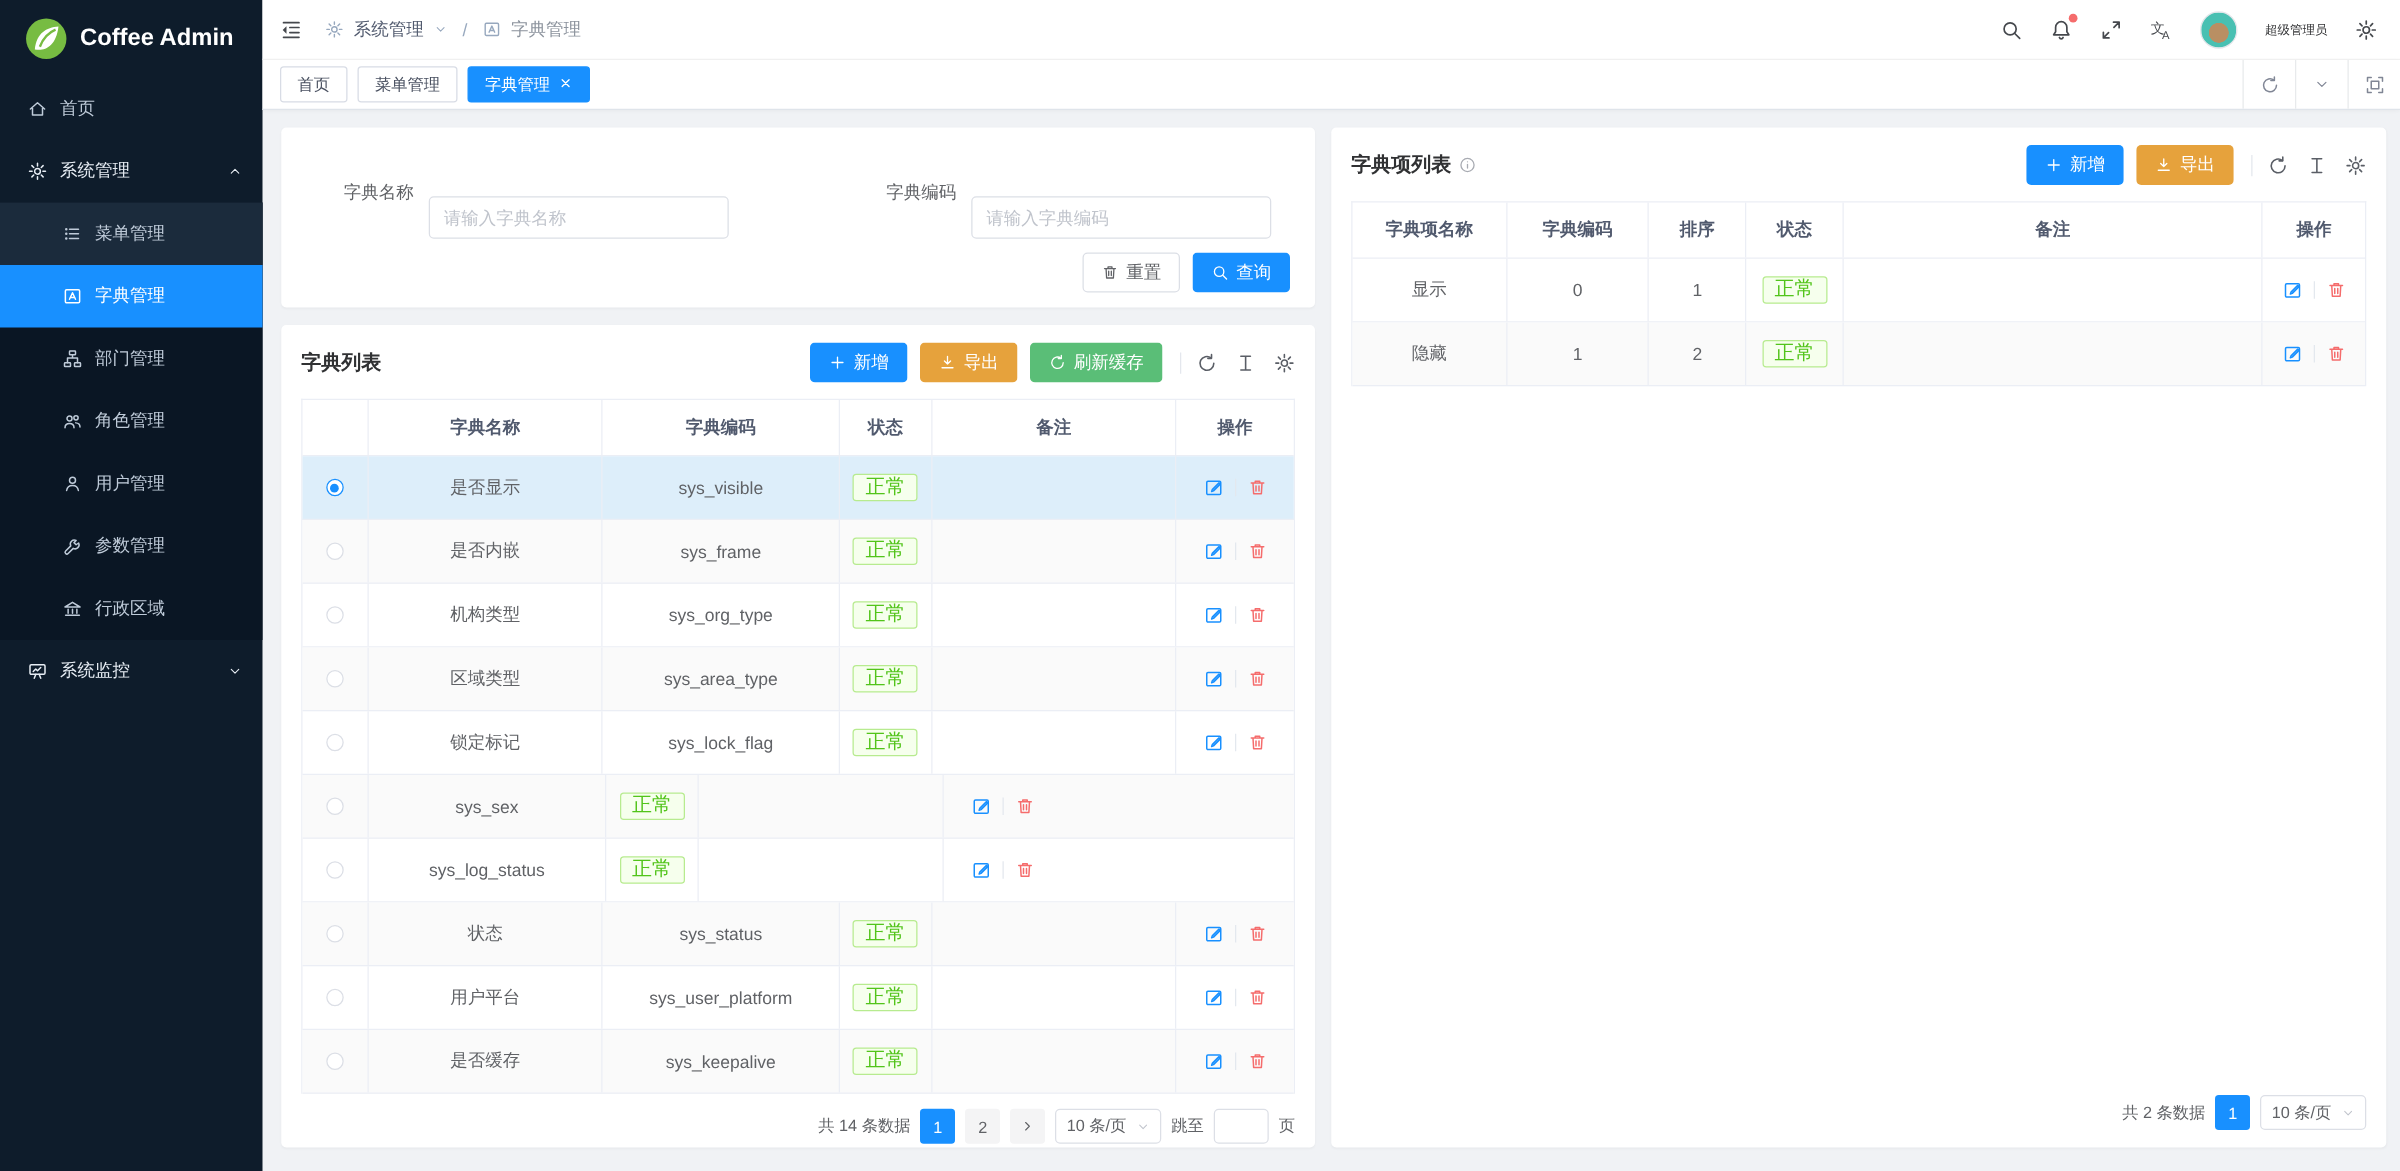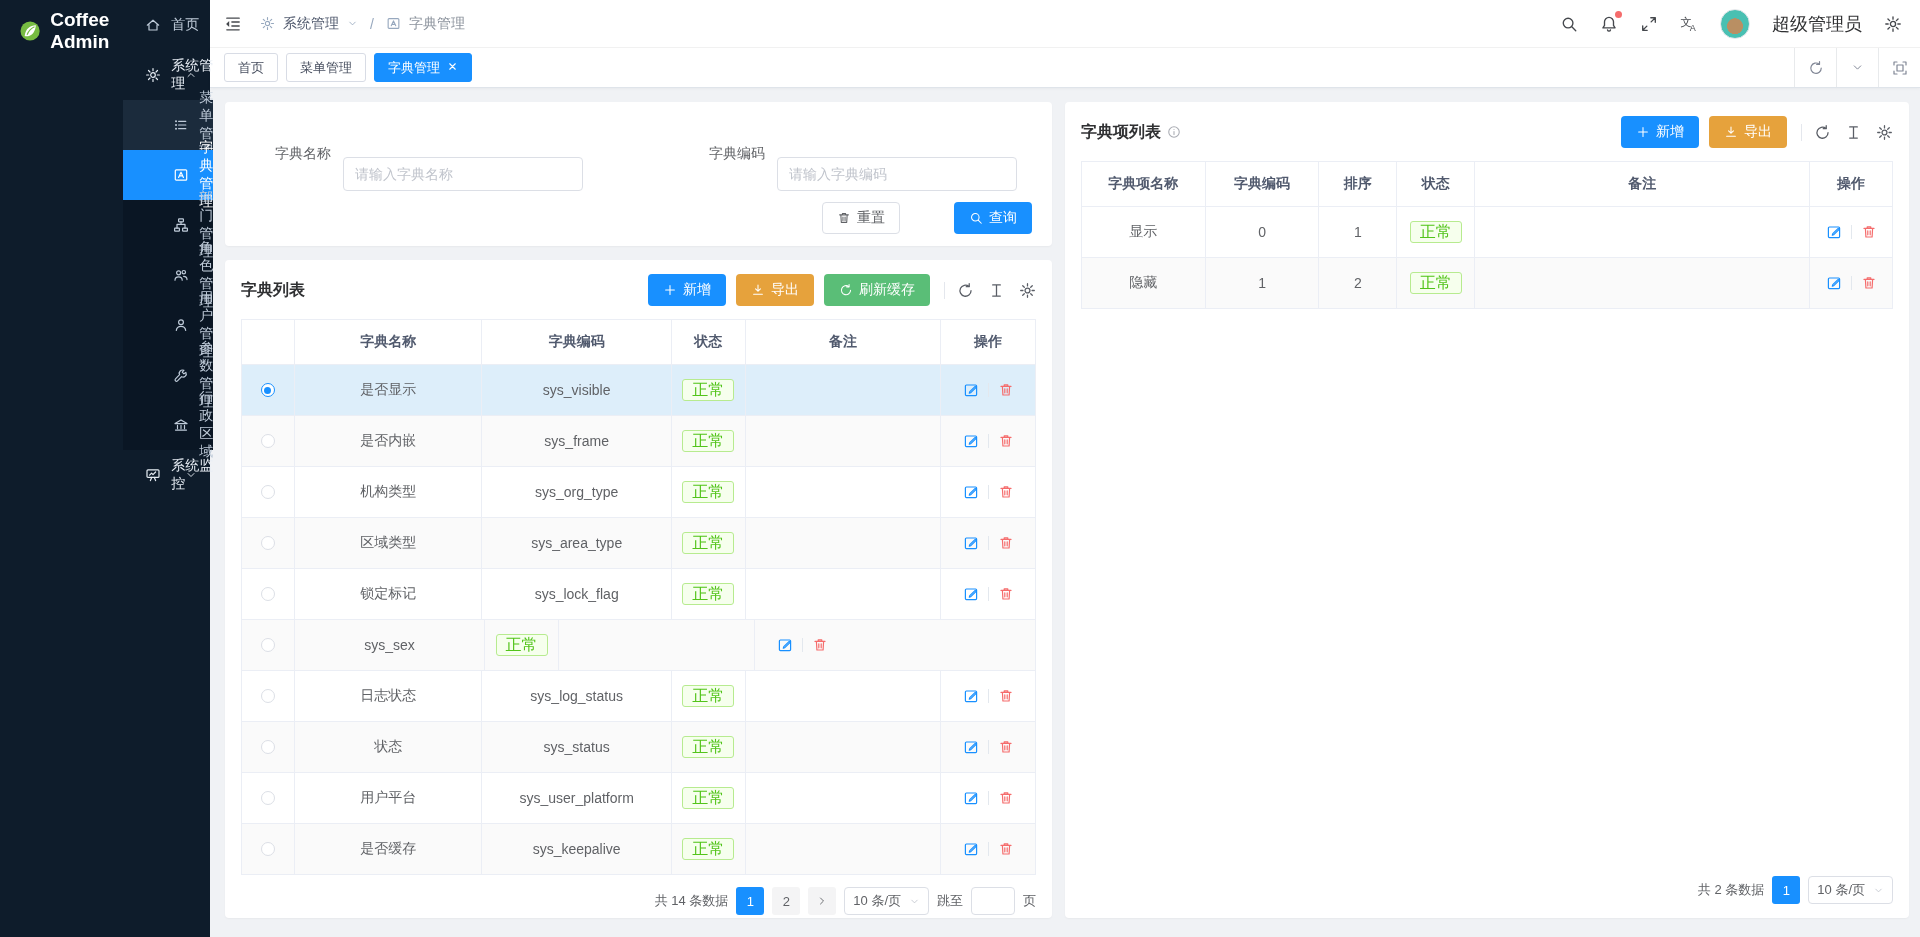--- a/index.html
+++ b/index.html
@@ -2,21 +2,21 @@
 <html><head>
 <meta charset="utf-8">
 <style>
   * { margin:0; padding:0; box-sizing:border-box; }
   html,body { width:1920px; height:937px; overflow:hidden; font-family:"Liberation Sans", sans-serif; background:#f0f2f5; }
   .app { display:flex; width:100%; height:100%; }
 
   svg.icon { width:16px; height:16px; stroke:currentColor; fill:none; stroke-width:1.2; stroke-linecap:round; stroke-linejoin:round; flex:none; }
 
   
-  .sidebar { width:210px; height:100%; background:#0e1c2b; color:#bfcbd9; flex:none; display:flex; flex-direction:row; }
+  .sidebar { width:210px; height:100%; background:#0e1c2b; color:#bfcbd9; flex:none; display:flex; flex-direction:column;text-align:right; }
   .logo { height:62px; display:flex; align-items:center; padding-left:20px; gap:10px; }
   .logo-title { color:#fff; font-size:19px; font-weight:700; }
   .menu { flex:1; }
   .menu-item { height:50px; display:flex; align-items:center; gap:10px; padding-left:22px; font-size:14px; cursor:pointer; position:relative; }
   .menu-item .chev { position:absolute; right:16px; }
   .menu-item.parent { color:#e8eef5; }
   .submenu { background:#0a1624; }
   .submenu .menu-item { padding-left:50px; }
   .menu-item.hovered { background:#1b2b3c; }
   .menu-item.active { background:#1890ff; color:#fff; }
@@ -26,21 +26,21 @@
 
   .topbar { height:48px; background:#fff; display:flex; align-items:center; padding:0 18px 0 14px; border-bottom:1px solid #f2f2f2; }
   .crumb { display:flex; align-items:center; gap:8px; color:#515a6e; font-size:14px; margin-left:18px; }
   .crumb .sep { color:#97a8be; margin:0 4px; }
   .crumb .tail { color:#8c939d; }
   .topbar-right { margin-left:auto; display:flex; align-items:center; gap:22px; color:#45484d; }
   .topbar-right svg.icon { width:18px; height:18px; }
   .bell-wrap { position:relative; display:flex; }
   .bell-dot { position:absolute; top:-4px; right:-4px; width:7px; height:7px; background:#f56c6c; border-radius:50%; }
   .avatar { width:30px; height:30px; border-radius:50%; background:radial-gradient(circle at 50% 58%, #b98f63 0 36%, #49c0b2 38%); border:1px solid #e3e6ea; }
-  .username { font-size:18px; color:#303133; }
+  .username { font-size:10px; color:#303133; }
 
   .tabbar { height:40px; background:#fff; display:flex; align-items:center; padding-left:14px; border-bottom:1px solid #dfe4ea; box-shadow:0 1px 3px rgba(0,0,0,.04); }
   .tab { height:29px; display:flex; align-items:center; gap:7px; padding:0 13px; border:1px solid #d8dce5; border-radius:3px; margin-right:8px; font-size:13px; color:#495060; background:#fff; cursor:pointer; }
   .tab.active { background:#1890ff; border-color:#1890ff; color:#fff; }
   .tab .x svg { width:11px; height:11px; stroke-width:1.6; }
   .tabbar-controls { margin-left:auto; display:flex; align-self:stretch; }
   .tabbar-controls .ctl { width:42px; display:flex; align-items:center; justify-content:center; border-left:1px solid #e8eaec; color:#808695; cursor:pointer; }
 
   .content { flex:1; display:flex; padding:14px 11px 19px 15px; gap:13px; min-height:0; }
   .card { background:#fff; border-radius:4px; box-shadow:0 1px 2px rgba(0,0,0,.04); }
@@ -52,21 +52,21 @@
   .form-row { display:flex; align-items:center; }
   .form-item { display:flex; align-items:center; gap:12px; }
   .form-item .lbl { font-size:14px; color:#606266; width:72px; text-align:right; flex:none; }
   .form-item input { width:240px; height:34px; border:1px solid #dcdfe6; border-radius:4px; padding:0 11px; font-size:14px; color:#606266; outline:none; font-family:inherit;margin-top:40px; }
   .form-item input::placeholder { color:#c0c4cc; }
   .btn-row { display:flex; justify-content:flex-end; gap:10px; margin-top:11px; }
 
   .btn { height:32px; display:inline-flex; align-items:center; gap:6px; padding:0 14px; border-radius:4px; font-size:14px; cursor:pointer; border:1px solid transparent; white-space:nowrap; }
   .btn svg.icon { width:14px; height:14px; }
   .btn-plain { background:#fff; border-color:#dcdfe6; color:#606266; }
-  .btn-primary { background:#1890ff; color:#fff;margin-left:44px; }
+  .btn-primary { background:#1890ff; color:#fff; }
   .btn-warning { background:#e6a23c; color:#fff; }
   .btn-success { background:#5abe77; color:#fff;align-items:center; }
 
   
   .table-card { flex:1; padding:14px 16px; display:flex; flex-direction:column; min-height:0; }
   .card-head { display:flex; align-items:center; }
   .card-title { font-size:16px; color:#303133; font-weight:600; display:flex; align-items:center; gap:6px; }
   .card-title svg.icon { width:14px; height:14px; color:#a8abb2; }
   .head-right { margin-left:auto; display:flex; align-items:center; gap:10px; }
   .tool-icons { display:flex; align-items:center; gap:14px; color:#5a5e66; padding-left:12px; border-left:1px solid #e4e7ed; margin-left:4px; }
@@ -614,21 +614,20 @@
                       </svg>
                     </span>
                   </span>
                 </div>
             </div>
 
             <div class="tr">
               <div class="td c0">
                   <span class="radio"></span>
                 </div>
-              <div class="td c1">日志状态</div>
               <div class="td c2">sys_log_status</div>
               <div class="td c3">
                   <span class="badge">正常</span>
                 </div>
               <div class="td c4"></div>
               <div class="td c5">
                   <span class="ops">
                     <span class="op-edit">
                       <svg class="icon">
                         <use href="#i-edit"></use>

